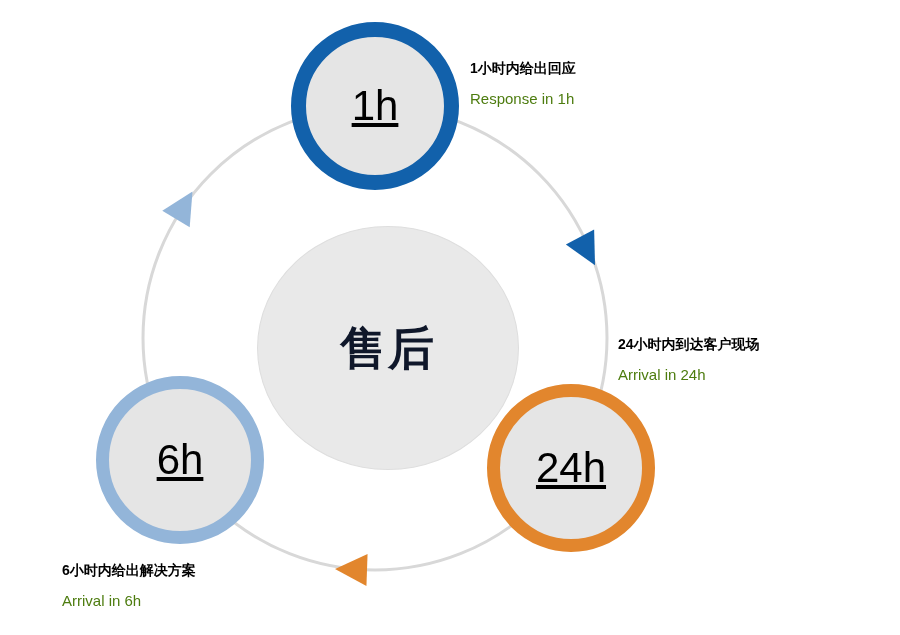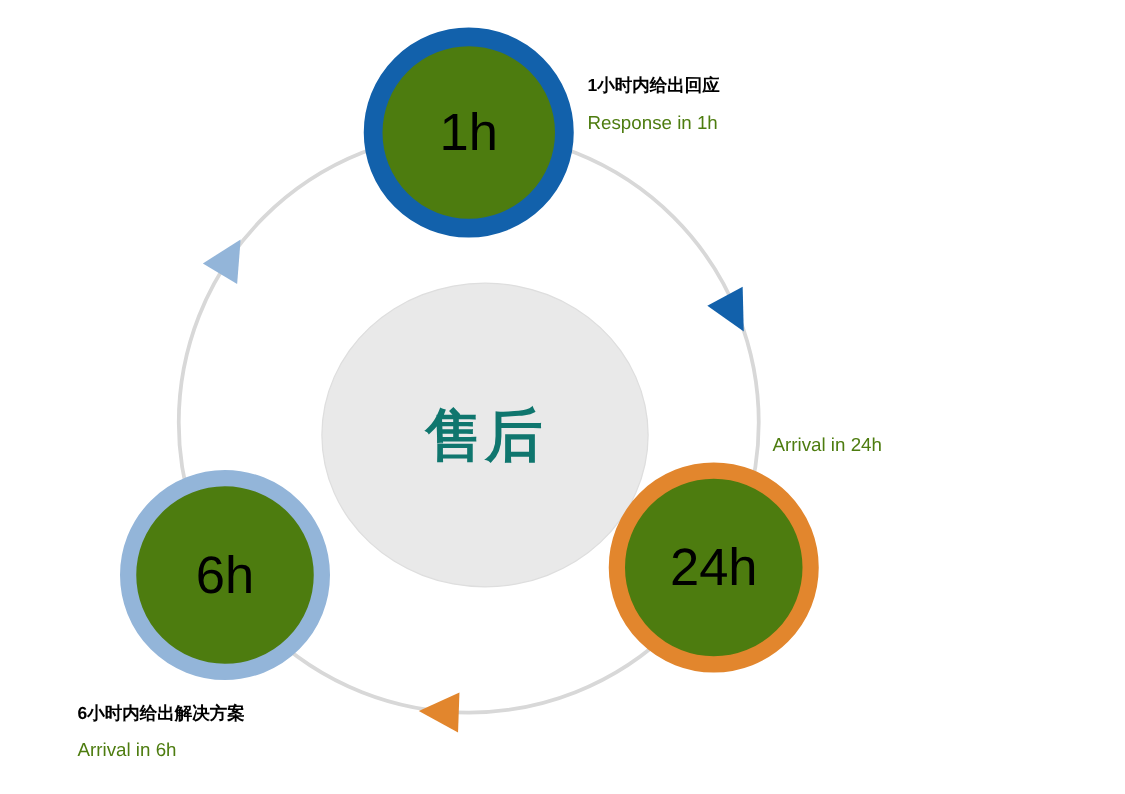--- a/index.html
+++ b/index.html
@@ -29,45 +29,46 @@
     background: #e9e9e9;
     border: 1px solid #dedede;
     border-radius: 50%;
     display: flex;
     flex-direction: column;
     align-items: center;
     justify-content: center;
     text-align: left;
     font-size: 46px;
     font-weight: bold;
-    color: #0f766e;
+    color: #0f172a;
     line-height: 1.35;
     letter-spacing: 2px;
   }
   .node {
     position: absolute;
     width: 168px;
     height: 168px;
     box-sizing: border-box;
     border-radius: 50%;
-    background: #4d7c0f;
+    background: #e5e5e5;
     display: flex;
     align-items: center;
     justify-content: center;
     font-size: 42px;
     color: #000000;
+    text-decoration: underline;
   }
   .node-1h {
     left: 291px;
     top: 22px;
     border: 15px solid #1261ab;
   }
   .node-24h {
     left: 487px;
-    top: 370px;
+    top: 384px;
     border: 13px solid #e2862d;
   }
   .node-6h {
     left: 96px;
     top: 376px;
     border: 13px solid #93b5d9;
   }
   .label {
     position: absolute;
     white-space: nowrap;
@@ -113,20 +114,21 @@
   <div class="node node-6h">
     <span>6h</span>
   </div>
 
   <div class="label label-1h">
     <div class="title">1小时内给出回应</div>
     <div class="subtitle">Response in 1h</div>
   </div>
 
   <div class="label label-24h">
+    <div class="title">24小时内到达客户现场</div>
     <div class="subtitle">Arrival in 24h</div>
   </div>
 
   <div class="label label-6h">
     <div class="title">6小时内给出解决方案</div>
     <div class="subtitle">Arrival in 6h</div>
   </div>
 
 </div>
 

